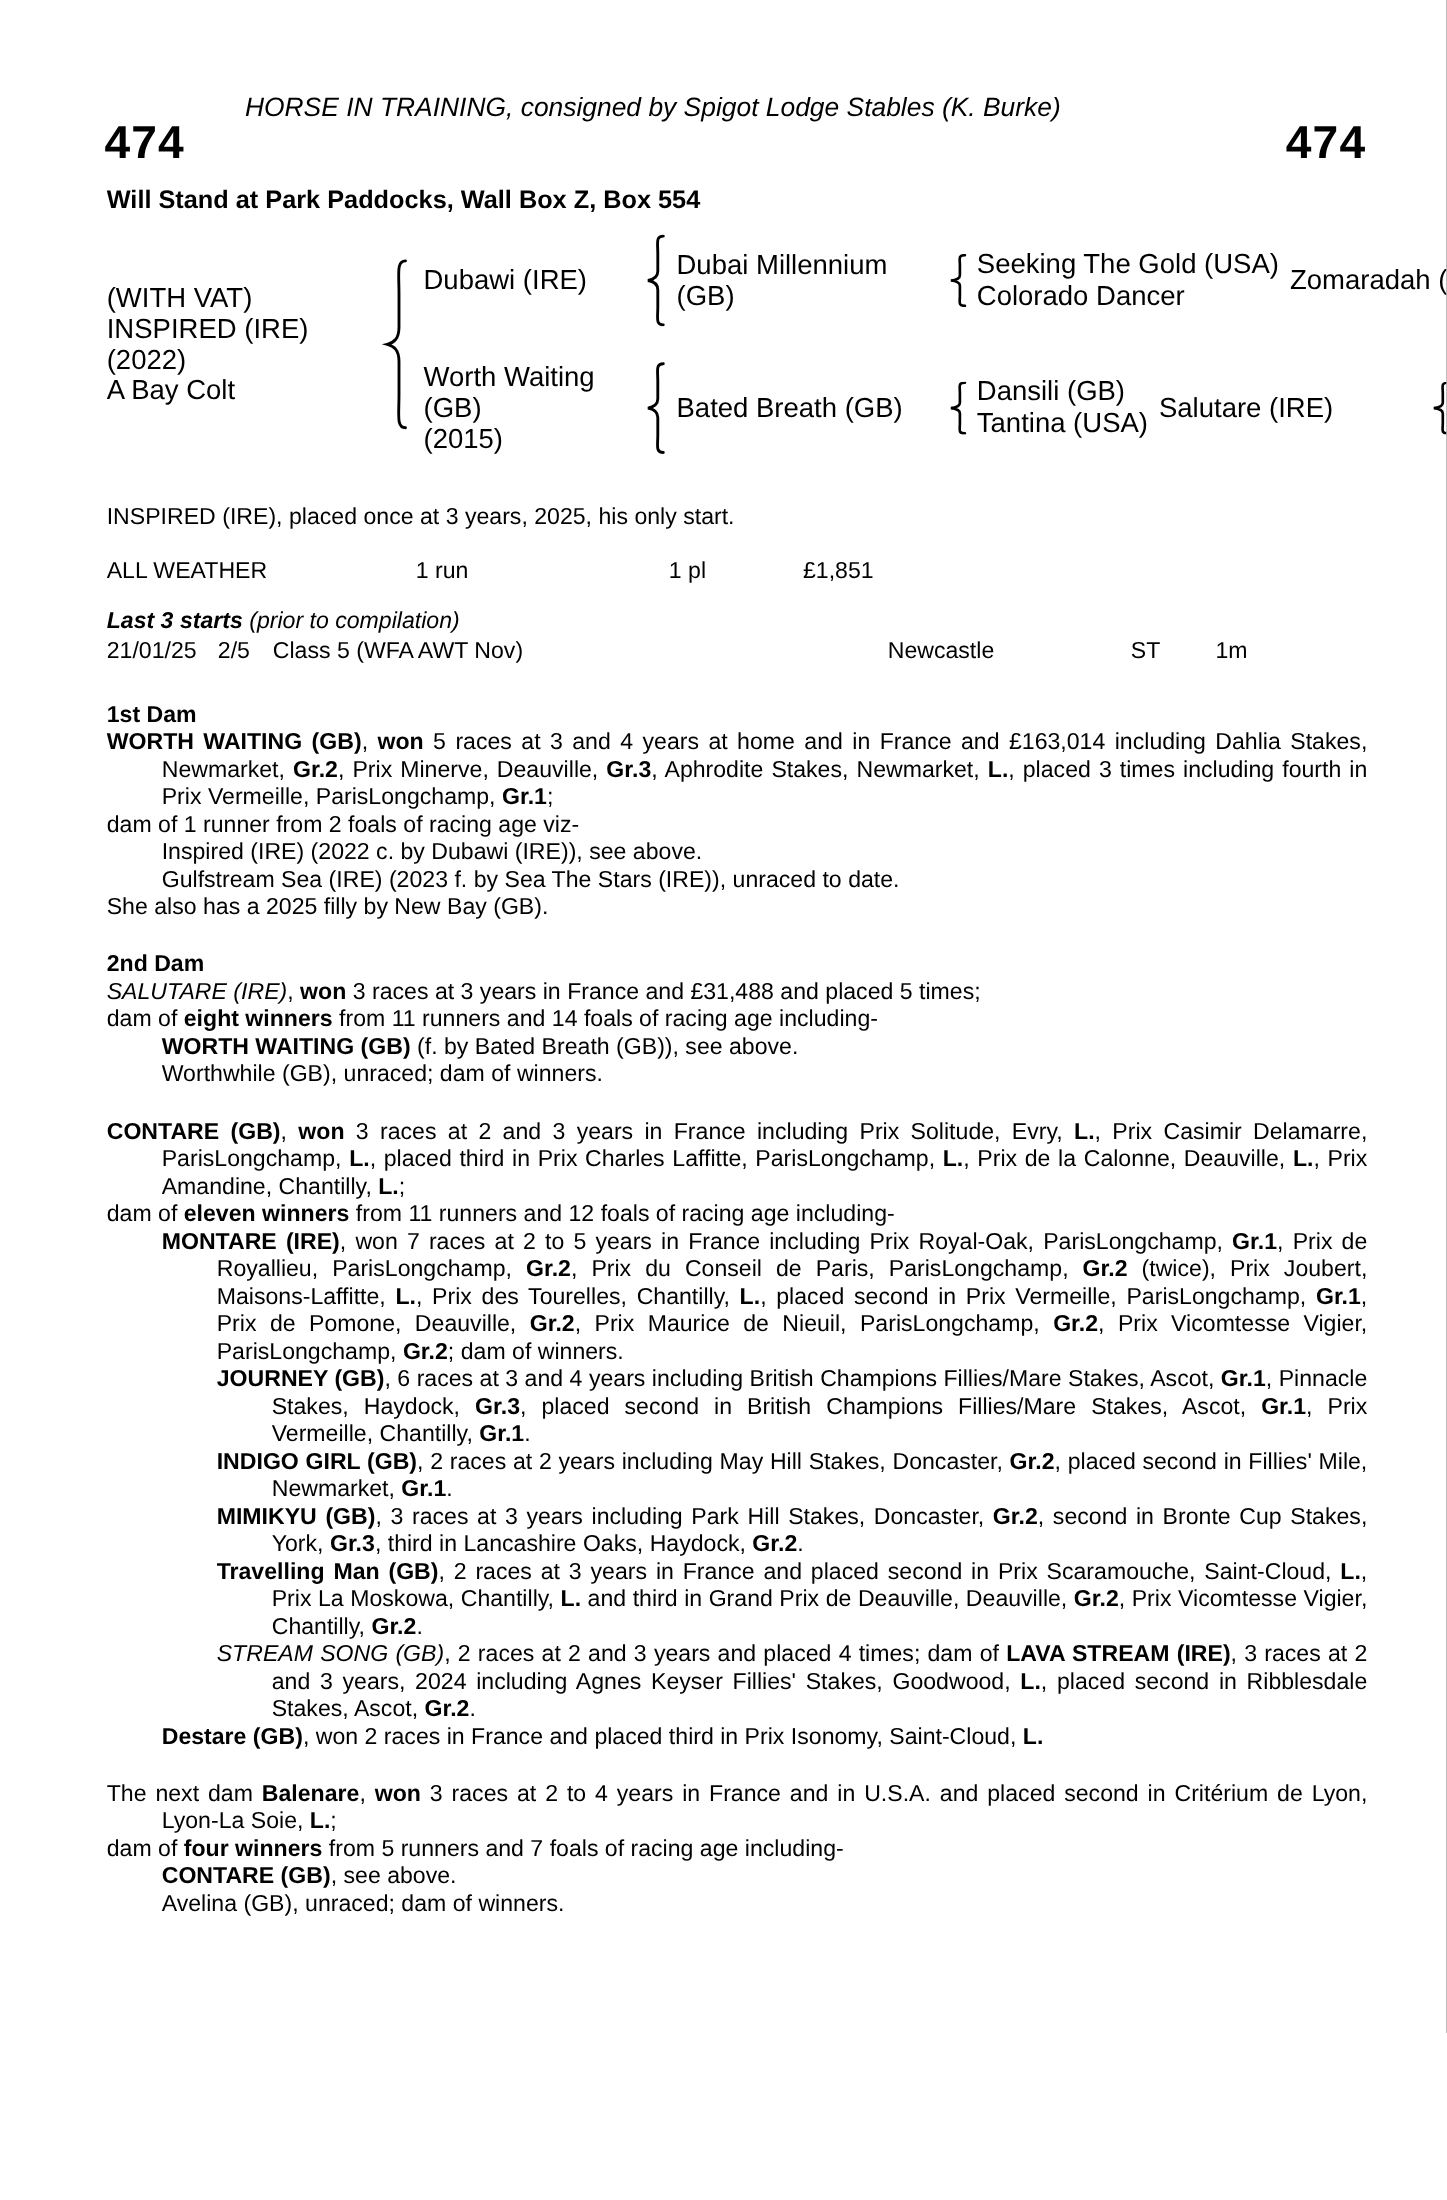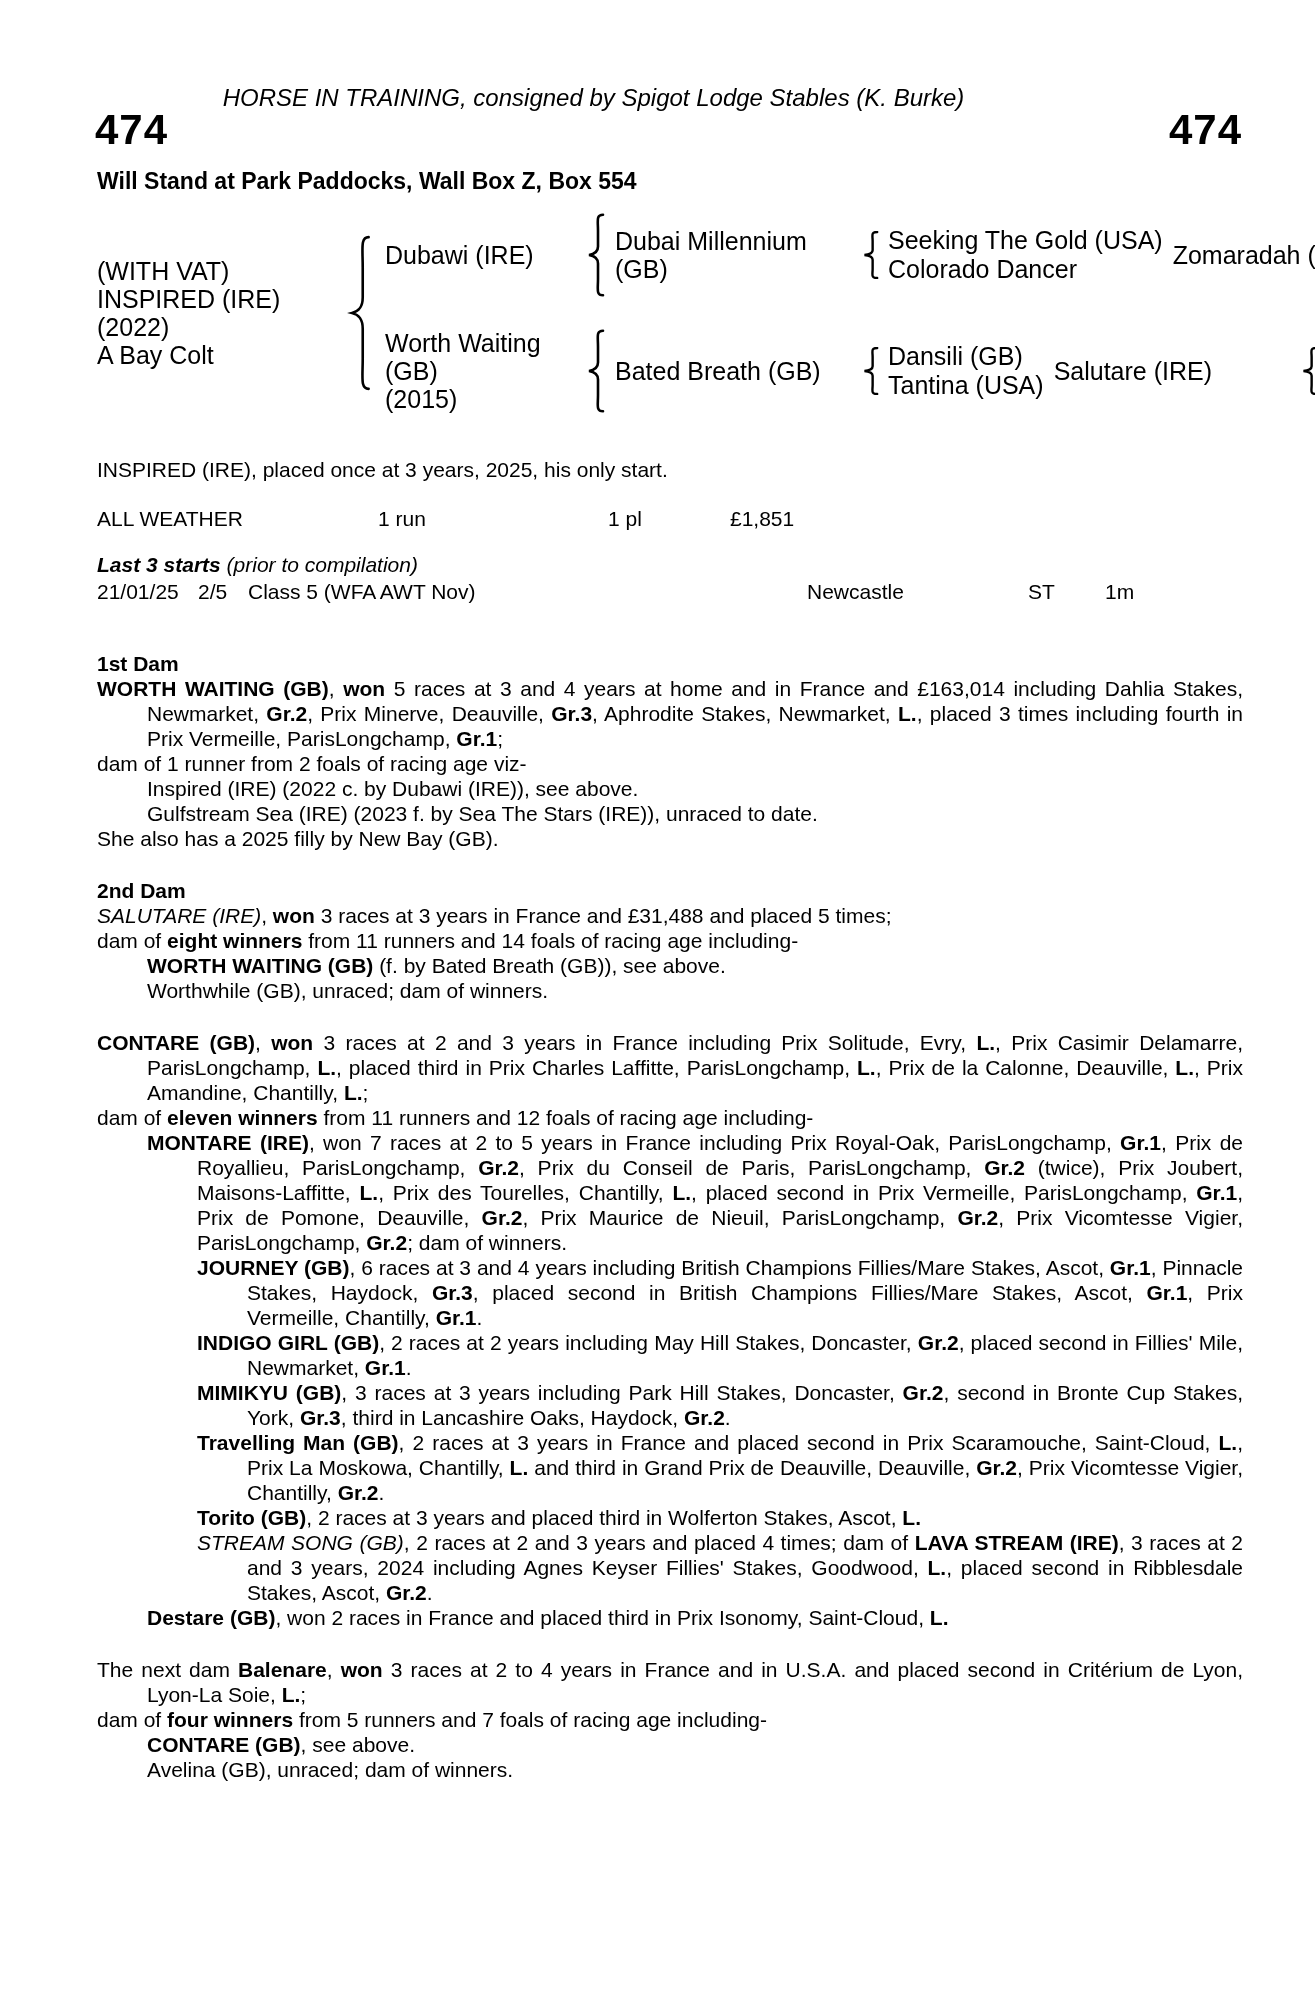--- a/index.html
+++ b/index.html
@@ -40,21 +40,21 @@
   .record-row { top:507px; left:97px; width:1146px; font-size:21px; }
   .record-row span { position:absolute; white-space:nowrap; }
   .rec-0 { left:0; } .rec-1 { left:281px; } .rec-2 { left:511px; } .rec-3 { left:633px; }
   .last-starts { top:553px; left:97px; font-size:21px; }
   .race-row { top:580px; left:97px; width:1146px; font-size:21px; }
   .race-row span { position:absolute; white-space:nowrap; }
   .race-0 { left:0; } .race-1 { left:101px; } .race-2 { left:151px; }
   .race-3 { left:710px; } .race-4 { left:931px; } .race-5 { left:1008px; }
 
   
-  .dams { top:637px; left:97px; width:1146px; font-size:21px; line-height:25px;margin-top:14px; }
+  .dams { top:637px; left:97px; width:1146px; font-size:21px; line-height:25px; }
   .dams p { margin:0; text-align:justify; }
   .dam-h { font-weight:bold; }
   .sec { margin-top:27px; }
   .h50  { padding-left:50px;  text-indent:-50px; }
   .h100 { padding-left:100px; text-indent:-50px; }
   .h150 { padding-left:150px; text-indent:-50px; }
   .i50  { padding-left:50px; }
   .i100 { padding-left:100px; }
 </style>
 </head>
@@ -201,21 +201,20 @@
     </div>
 
     <div class="sec">
       <p class="h50"><span style="font-weight: bold;">CONTARE (GB)</span><span>, </span><span style="font-weight: bold;">won</span><span> 3 races at 2 and 3 years in France including Prix Solitude, Evry, </span><span style="font-weight: bold;">L.</span><span>, Prix Casimir Delamarre, ParisLongchamp, </span><span style="font-weight: bold;">L.</span><span>, placed third in Prix Charles Laffitte, ParisLongchamp, </span><span style="font-weight: bold;">L.</span><span>, Prix de la Calonne, Deauville, </span><span style="font-weight: bold;">L.</span><span>, Prix Amandine, Chantilly, </span><span style="font-weight: bold;">L.</span><span>;</span></p>
       <p><span>dam of </span><span style="font-weight: bold;">eleven winners</span><span> from 11 runners and 12 foals of racing age including-</span></p>
       <p class="h100"><span style="font-weight: bold;">MONTARE (IRE)</span><span>, won 7 races at 2 to 5 years in France including Prix Royal-Oak, ParisLongchamp, </span><span style="font-weight: bold;">Gr.1</span><span>, Prix de Royallieu, ParisLongchamp, </span><span style="font-weight: bold;">Gr.2</span><span>, Prix du Conseil de Paris, ParisLongchamp, </span><span style="font-weight: bold;">Gr.2</span><span> (twice), Prix Joubert, Maisons-Laffitte, </span><span style="font-weight: bold;">L.</span><span>, Prix des Tourelles, Chantilly, </span><span style="font-weight: bold;">L.</span><span>, placed second in Prix Vermeille, ParisLongchamp, </span><span style="font-weight: bold;">Gr.1</span><span>, Prix de Pomone, Deauville, </span><span style="font-weight: bold;">Gr.2</span><span>, Prix Maurice de Nieuil, ParisLongchamp, </span><span style="font-weight: bold;">Gr.2</span><span>, Prix Vicomtesse Vigier, ParisLongchamp, </span><span style="font-weight: bold;">Gr.2</span><span>; dam of winners.</span></p>
       <p class="h150"><span style="font-weight: bold;">JOURNEY (GB)</span><span>, 6 races at 3 and 4 years including British Champions Fillies/Mare Stakes, Ascot, </span><span style="font-weight: bold;">Gr.1</span><span>, Pinnacle Stakes, Haydock, </span><span style="font-weight: bold;">Gr.3</span><span>, placed second in British Champions Fillies/Mare Stakes, Ascot, </span><span style="font-weight: bold;">Gr.1</span><span>, Prix Vermeille, Chantilly, </span><span style="font-weight: bold;">Gr.1</span><span>.</span></p>
       <p class="h150"><span style="font-weight: bold;">INDIGO GIRL (GB)</span><span>, 2 races at 2 years including May Hill Stakes, Doncaster, </span><span style="font-weight: bold;">Gr.2</span><span>, placed second in Fillies' Mile, Newmarket, </span><span style="font-weight: bold;">Gr.1</span><span>.</span></p>
       <p class="h150"><span style="font-weight: bold;">MIMIKYU (GB)</span><span>, 3 races at 3 years including Park Hill Stakes, Doncaster, </span><span style="font-weight: bold;">Gr.2</span><span>, second in Bronte Cup Stakes, York, </span><span style="font-weight: bold;">Gr.3</span><span>, third in Lancashire Oaks, Haydock, </span><span style="font-weight: bold;">Gr.2</span><span>.</span></p>
       <p class="h150"><span style="font-weight: bold;">Travelling Man (GB)</span><span>, 2 races at 3 years in France and placed second in Prix Scaramouche, Saint-Cloud, </span><span style="font-weight: bold;">L.</span><span>, Prix La Moskowa, Chantilly, </span><span style="font-weight: bold;">L.</span><span> and third in Grand Prix de Deauville, Deauville, </span><span style="font-weight: bold;">Gr.2</span><span>, Prix Vicomtesse Vigier, Chantilly, </span><span style="font-weight: bold;">Gr.2</span><span>.</span></p>
-      <p class="h150"><span style="font-weight: bold;">Torito (GB)</span><span>, 2 races at 3 years and placed third in Wolferton Stakes, Ascot, </span><span style="font-weight: bold;">L.</span></p>
       <p class="h150"><span style="font-style: italic;">STREAM SONG (GB)</span><span>, 2 races at 2 and 3 years and placed 4 times; dam of </span><span style="font-weight: bold;">LAVA STREAM (IRE)</span><span>, 3 races at 2 and 3 years, 2024 including Agnes Keyser Fillies' Stakes, Goodwood, </span><span style="font-weight: bold;">L.</span><span>, placed second in Ribblesdale Stakes, Ascot, </span><span style="font-weight: bold;">Gr.2</span><span>.</span></p>
       <p class="h100"><span style="font-weight: bold;">Destare (GB)</span><span>, won 2 races in France and placed third in Prix Isonomy, Saint-Cloud, </span><span style="font-weight: bold;">L.</span></p>
     </div>
 
     <div class="sec">
       <p class="h50"><span>The next dam </span><span style="font-weight: bold;">Balenare</span><span>, </span><span style="font-weight: bold;">won</span><span> 3 races at 2 to 4 years in France and in U.S.A. and placed second in Critérium de Lyon, Lyon-La Soie, </span><span style="font-weight: bold;">L.</span><span>;</span></p>
       <p><span>dam of </span><span style="font-weight: bold;">four winners</span><span> from 5 runners and 7 foals of racing age including-</span></p>
       <p class="i50"><span style="font-weight: bold;">CONTARE (GB)</span><span>, see above.</span></p>
       <p class="i50"><span>Avelina (GB), unraced; dam of winners.</span></p>
     </div>

